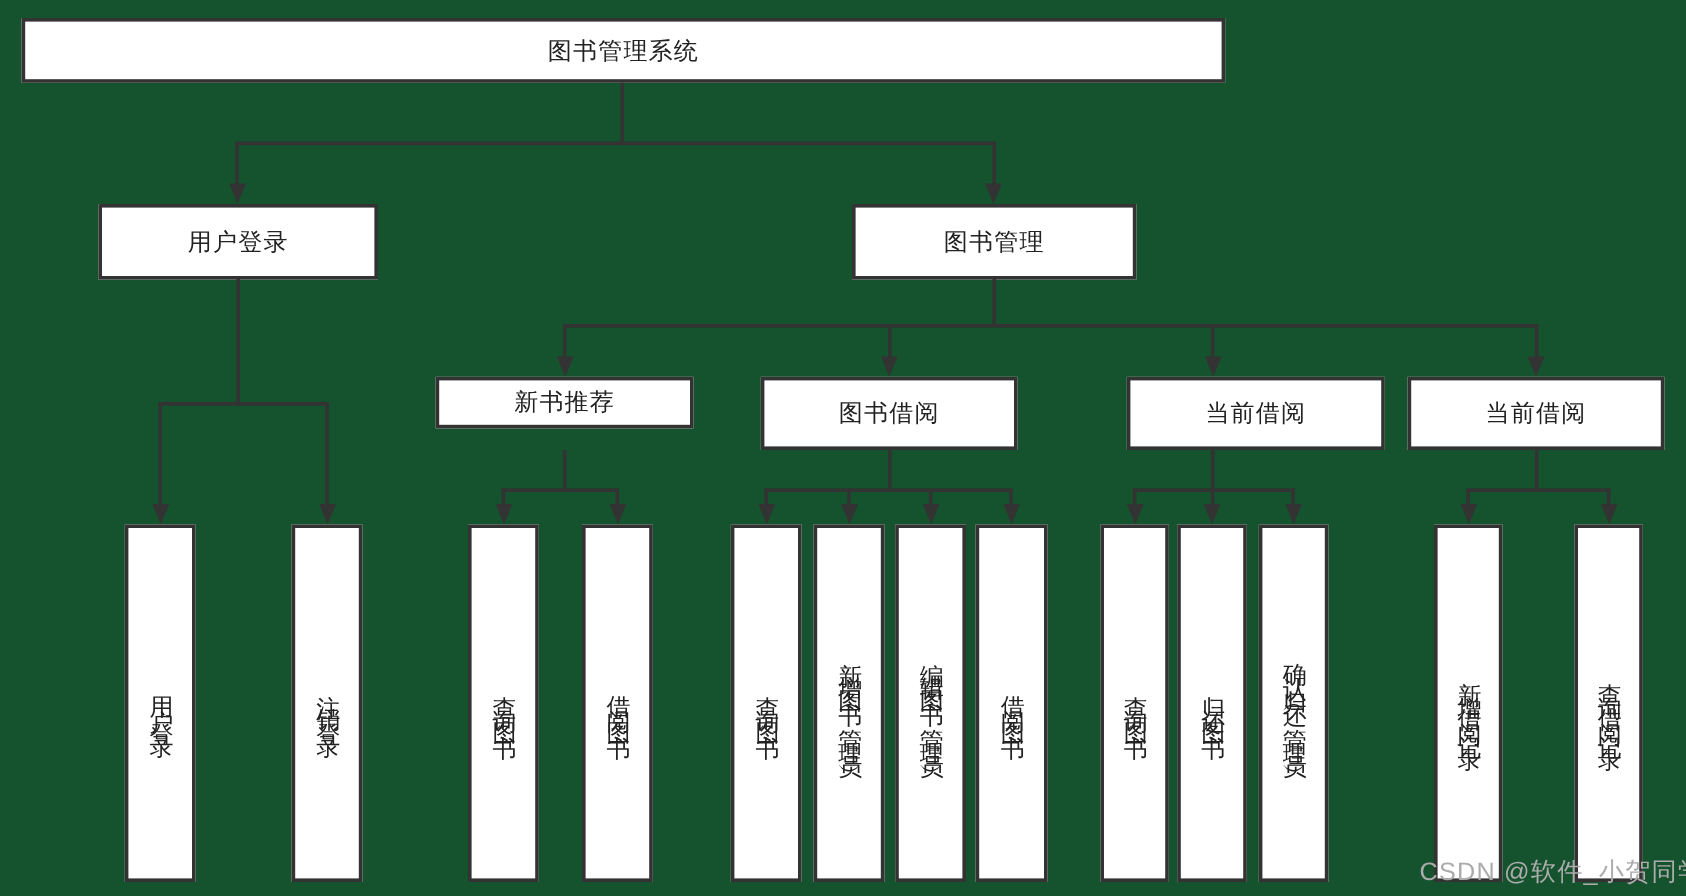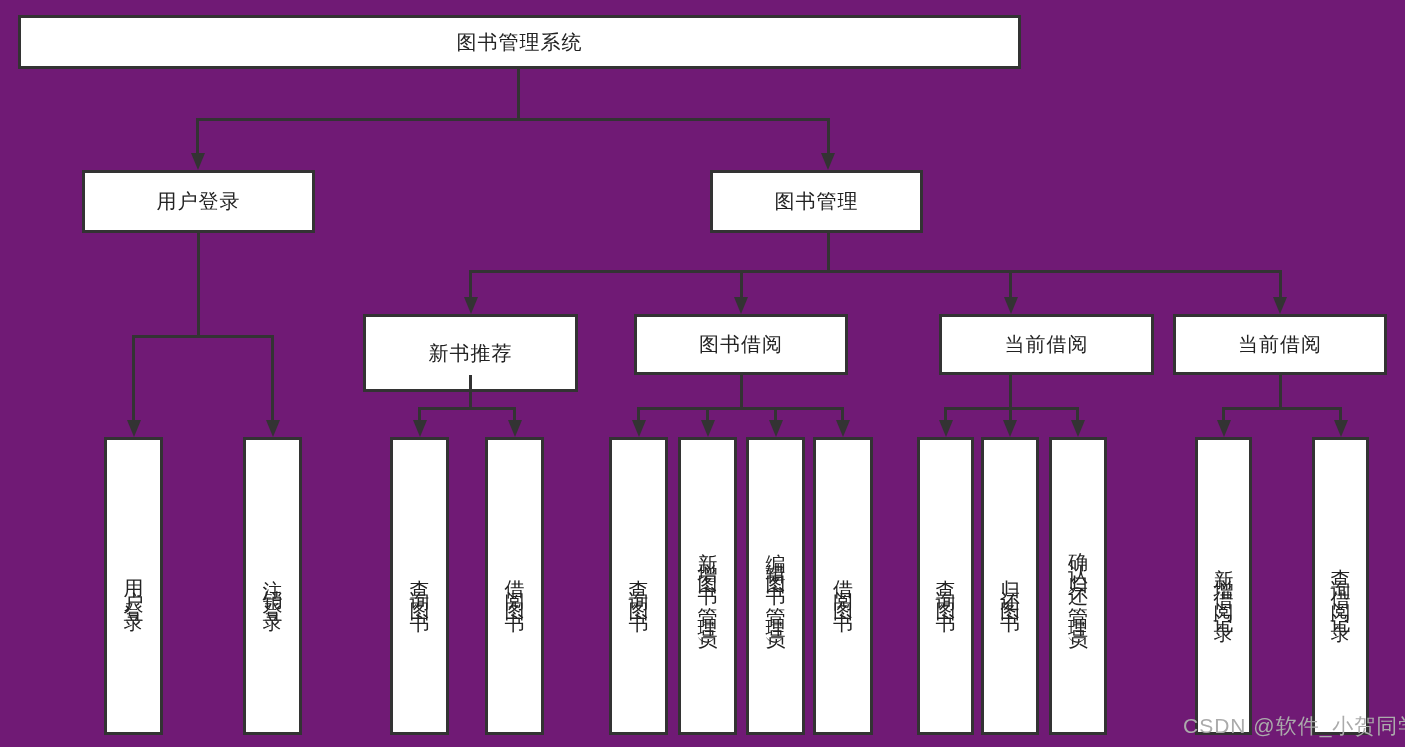--- a/index.html
+++ b/index.html
@@ -1,17 +1,17 @@
 <!DOCTYPE html>
 <html><head>
 <meta charset="utf-8">
 <style>
   html,body{margin:0;padding:0;background:#ffffff;}
   .canvas{
-    position:relative;width:1405px;height:747px;background:#701a75;overflow:hidden;
+    position:relative;width:1405px;height:747px;background:#14532d;overflow:hidden;
     font-family:"Liberation Sans","DejaVu Sans",sans-serif;color:#222222;
   }
   .box{
     position:absolute;box-sizing:border-box;border:3px solid #333333;background:#ffffff;
     display:flex;align-items:center;justify-content:center;
     font-size:20px;letter-spacing:1px;color:#222222;
   }
   .leaf{position:absolute;box-sizing:border-box;border:3px solid #333333;background:#ffffff;
     display:flex;align-items:center;justify-content:center;}
   .vtext{
@@ -38,41 +38,41 @@
   <div class="box" style="left:18px;top:15px;width:1003px;height:54px;">图书管理系统</div>
 
   <div class="v" style="left:517px;top:69px;height:50px;"></div>
   <div class="h" style="left:197px;top:118px;width:633px;"></div>
   <div class="v" style="left:196px;top:118px;height:40px;"></div>
   <div class="arw" style="left:191px;top:153px;"></div>
   <div class="v" style="left:827px;top:118px;height:40px;"></div>
   <div class="arw" style="left:821px;top:153px;"></div>
 
   <div class="box" style="left:82px;top:170px;width:233px;height:63px;">用户登录</div>
-  <div class="box" style="left:710px;top:170px;width:213px;height:63px;">图书管理</div>
+  <div class="box" style="left:710px;top:170px;width:237px;height:63px;">图书管理</div>
 
   <div class="v" style="left:197px;top:232px;height:106px;"></div>
   <div class="h" style="left:132px;top:335px;width:142px;"></div>
   <div class="v" style="left:132px;top:335px;height:88px;"></div>
   <div class="arw" style="left:127px;top:420px;"></div>
   <div class="v" style="left:271px;top:335px;height:88px;"></div>
   <div class="arw" style="left:266px;top:420px;"></div>
 
   <div class="v" style="left:827px;top:232px;height:40px;"></div>
   <div class="h" style="left:470px;top:270px;width:811px;"></div>
   <div class="v" style="left:469px;top:270px;height:30px;"></div>
   <div class="arw" style="left:464px;top:297px;"></div>
   <div class="v" style="left:740px;top:270px;height:30px;"></div>
   <div class="arw" style="left:734px;top:297px;"></div>
   <div class="v" style="left:1009px;top:270px;height:30px;"></div>
   <div class="arw" style="left:1004px;top:297px;"></div>
   <div class="v" style="left:1279px;top:270px;height:30px;"></div>
   <div class="arw" style="left:1273px;top:297px;"></div>
 
-  <div class="box" style="left:363px;top:314px;width:215px;height:78px;">新书推荐</div>
+  <div class="box" style="left:363px;top:314px;width:215px;height:43px;">新书推荐</div>
   <div class="box" style="left:634px;top:314px;width:214px;height:61px;">图书借阅</div>
   <div class="box" style="left:903px;top:314px;width:215px;height:61px;margin-left:36px;">当前借阅</div>
   <div class="box" style="left:1173px;top:314px;width:214px;height:61px;">当前借阅</div>
 
   <div class="v" style="left:469px;top:375px;height:34px;"></div>
   <div class="h" style="left:418px;top:407px;width:97px;"></div>
   <div class="v" style="left:418px;top:407px;height:16px;"></div>
   <div class="arw" style="left:413px;top:420px;"></div>
   <div class="v" style="left:513px;top:407px;height:16px;"></div>
   <div class="arw" style="left:508px;top:420px;"></div>

